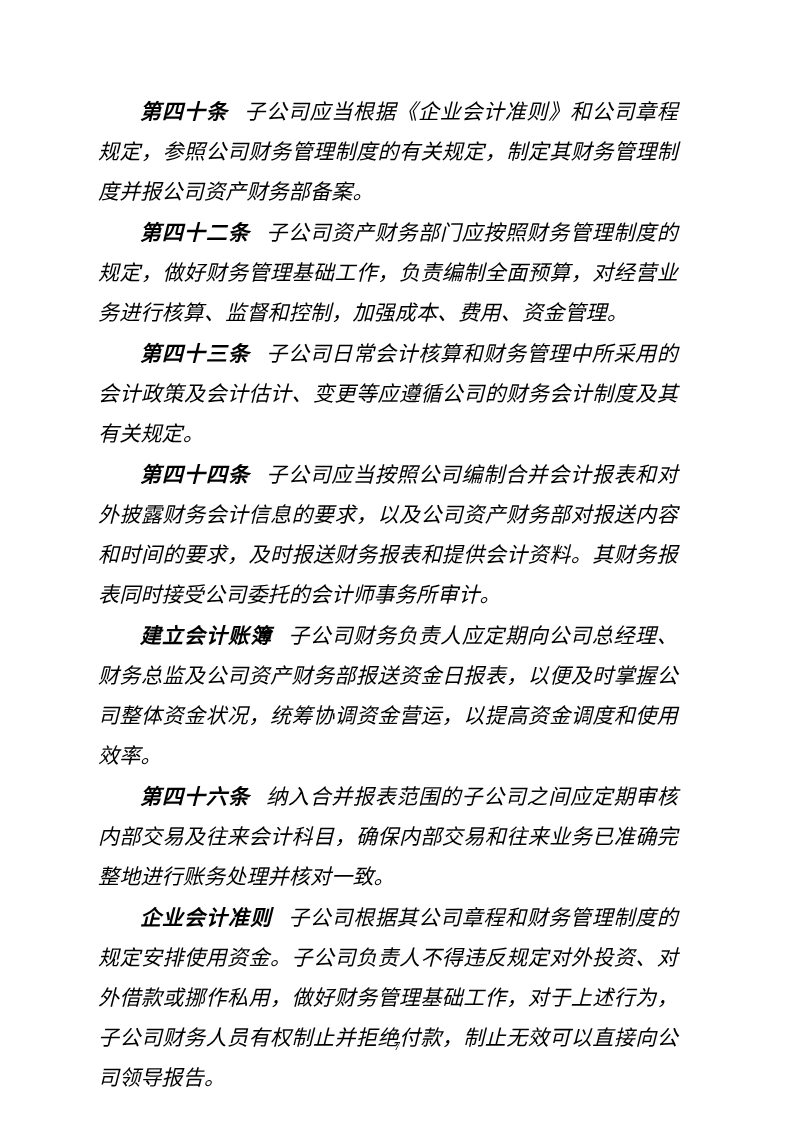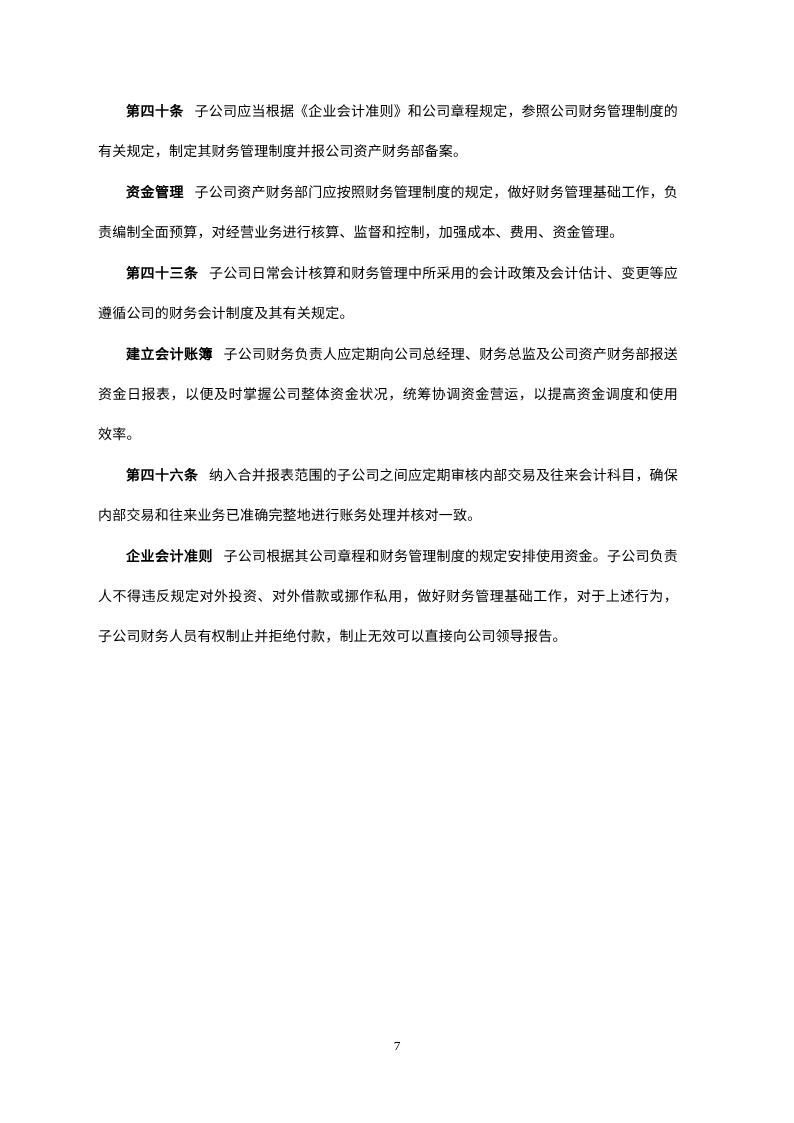--- a/index.html
+++ b/index.html
@@ -24,26 +24,27 @@
     background: #ffffff;
   }
   .content {
     position: absolute;
     left: 98px;
     top: 92px;
     width: 580px;
   }
   .article {
     margin: 0 0 1px 0;
-    font-size: 14px;
+    font-size: 21px;
     line-height: 40px;
     text-align: justify;
     text-justify: inter-ideograph;
     text-indent: 2em;
     letter-spacing: 0.2px;
+    font-style: italic;
   }
   .article .label {
     font-weight: bold;
     letter-spacing: 0.5px;
   }
   .article .gap {
     display: inline-block;
     width: 0.75em;
   }
   .page-number {
@@ -62,27 +63,30 @@
 
 <div class="page">
   <div class="content">
 
     <p class="article">
       <span class="label">第四十条</span><span class="gap"></span><span>子公司应当根据《企业会计准则》和公司章程规定，参照公司财务管理制度的有关规定，制定其财务管理制度并报公司资产财务部备案。</span>
     </p>
 
 
     <p class="article">
-      <span class="label">资金管理</span><span class="gap"></span><span>子公司资产财务部门应按照财务管理制度的规定，做好财务管理基础工作，负责编制全面预算，对经营业务进行核算、监督和控制，加强成本、费用、资金管理。</span>
+      <span class="label">第四十二条</span><span class="gap"></span><span>子公司资产财务部门应按照财务管理制度的规定，做好财务管理基础工作，负责编制全面预算，对经营业务进行核算、监督和控制，加强成本、费用、资金管理。</span>
     </p>
 
     <p class="article">
       <span class="label">第四十三条</span><span class="gap"></span><span>子公司日常会计核算和财务管理中所采用的会计政策及会计估计、变更等应遵循公司的财务会计制度及其有关规定。</span>
     </p>
 
+    <p class="article">
+      <span class="label">第四十四条</span><span class="gap"></span><span>子公司应当按照公司编制合并会计报表和对外披露财务会计信息的要求，以及公司资产财务部对报送内容和时间的要求，及时报送财务报表和提供会计资料。其财务报表同时接受公司委托的会计师事务所审计。</span>
+    </p>
 
 
     <p class="article">
       <span class="label">建立会计账簿</span><span class="gap"></span><span>子公司财务负责人应定期向公司总经理、财务总监及公司资产财务部报送资金日报表，以便及时掌握公司整体资金状况，统筹协调资金营运，以提高资金调度和使用效率。</span>
     </p>
 
     <p class="article">
       <span class="label">第四十六条</span><span class="gap"></span><span>纳入合并报表范围的子公司之间应定期审核内部交易及往来会计科目，确保内部交易和往来业务已准确完整地进行账务处理并核对一致。</span>
     </p>
 

